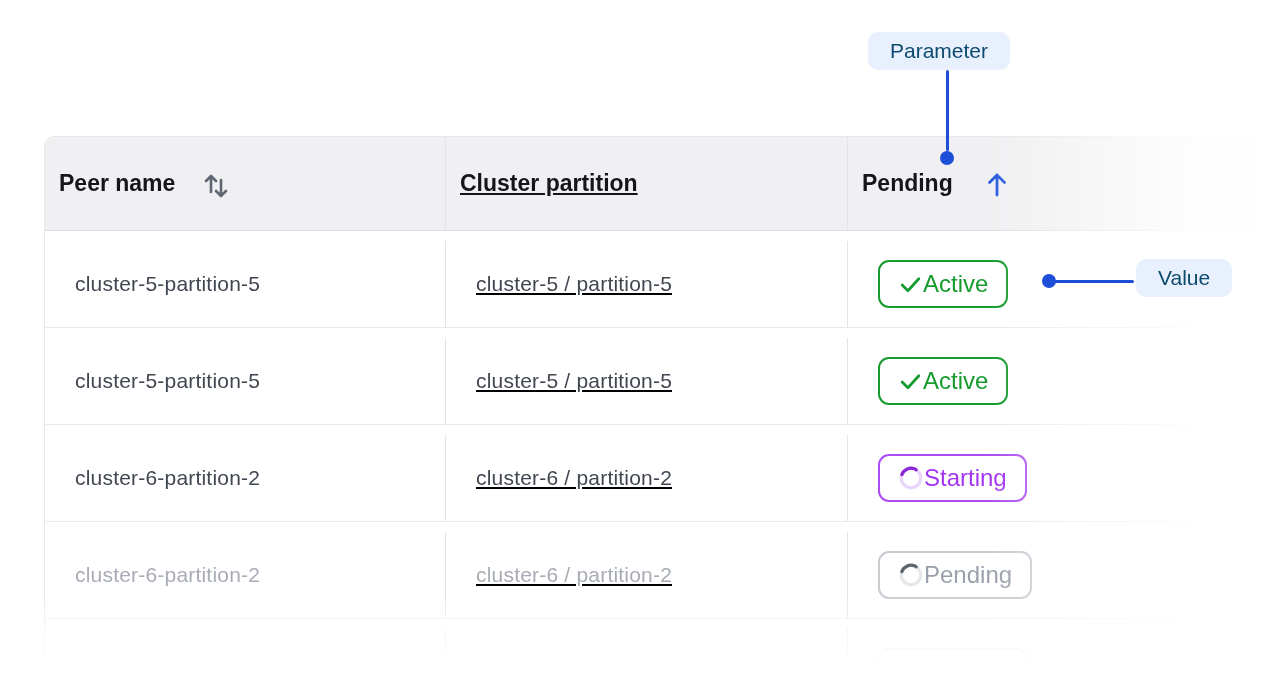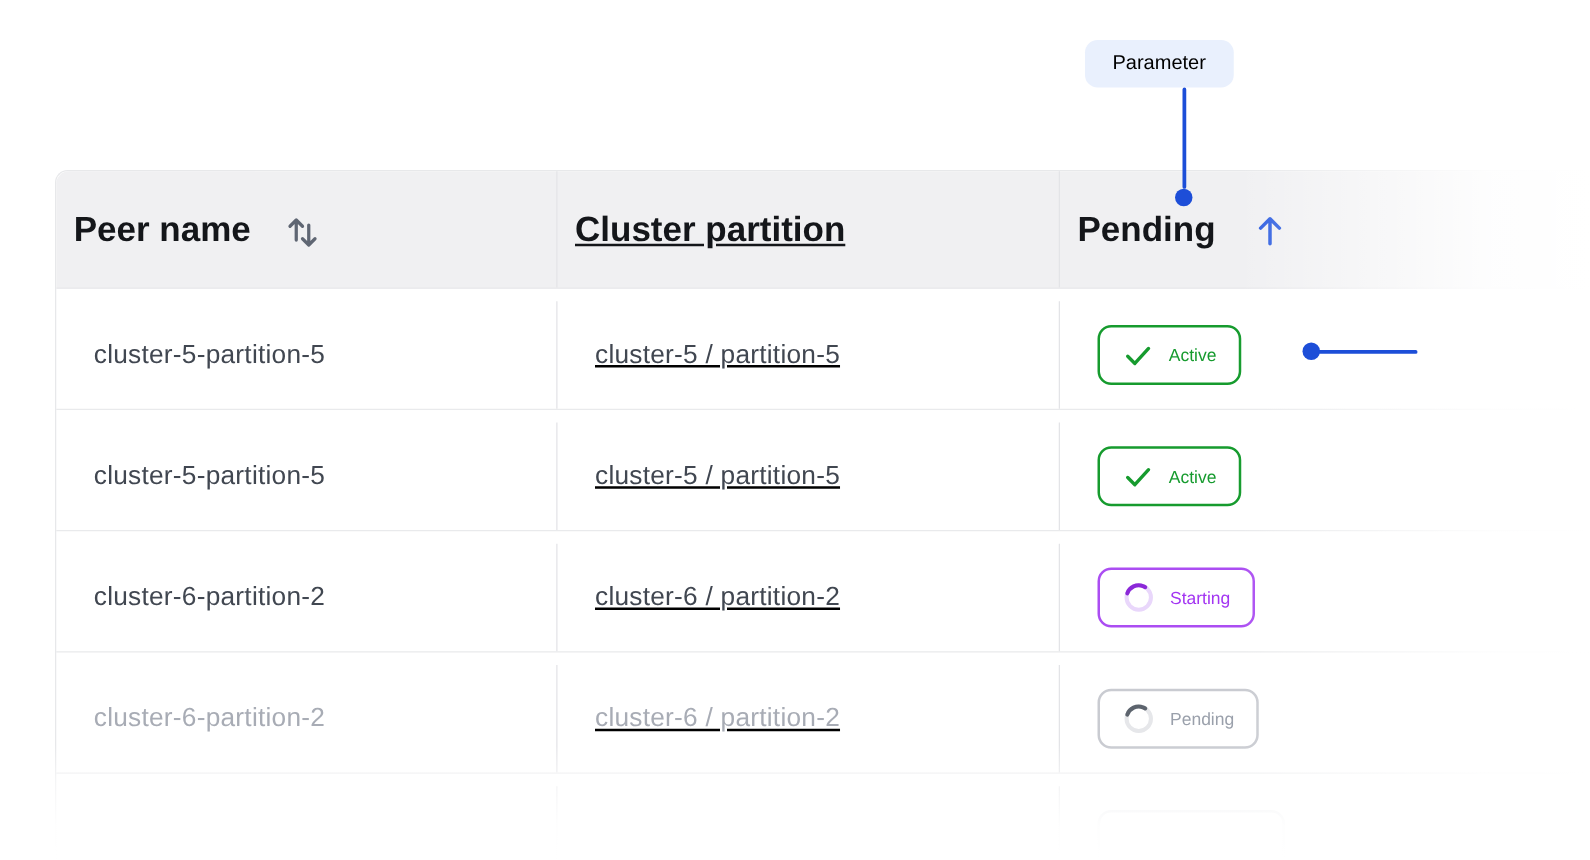--- a/index.html
+++ b/index.html
@@ -19,41 +19,41 @@
     z-index: 1;
   }
   .thead {
     display: flex; height: 93px;
     background: #f0f0f2;
     border-bottom: 1px solid #dfe0e3;
     border-radius: 10px 0 0 0;
   }
   .th {
     display: flex; align-items: center; padding-left: 14px;
-    font-size: 28px; font-weight: 700; color: #14161a;
+    font-size: 23px; font-weight: 700; color: #14161a;
     box-sizing: border-box;
   }
   .tr { display: flex; height: 96px; border-bottom: 1px solid #e9eaec; background: transparent; }
   .td { display: flex; align-items: center; padding-left: 30px; box-sizing: border-box; margin-top: 10px; }
   .col1 { width: 401px; flex: 0 0 401px; }
   .col2 { width: 402px; flex: 0 0 402px; text-decoration: underline; }
   .col3 { flex: 1 1 auto; }
   .th.col1, .th.col2, .td.col1, .td.col2 { border-right: 1px solid #e3e4e7; }
   .cell-text { font-size: 21px; color: #414751; letter-spacing: 0.2px; }
   .tr.dimmed .cell-text { color: #a8acb5; }
 
   .sort-icon { margin-left: 26px; flex: 0 0 auto; }
   .asc-icon  { margin-left: 30px; flex: 0 0 auto; }
 
   
   .badge {
-    display: inline-flex; align-items: center; gap: 12px;
+    display: inline-flex; align-items: center; gap: 0;
     height: 48px; padding: 0 18px; box-sizing: border-box;
     border: 2px solid; border-radius: 11px; background: #ffffff;
-    font-size: 14px; font-weight: 500;
+    font-size: 24px; font-weight: 500;
   }
   .badge-label { white-space: nowrap; }
   .state-active   { color: #169b2e; border-color: #169b2e; }
   .state-starting { color: #a335f2; border-color: #ab4df2; }
   .state-starting .ring { stroke: #e9d7fb; }
   .state-starting .arc  { stroke: #8b28d8; }
   .state-pending  { color: #9aa0ab; border-color: #c9cbd1; }
   .state-pending .ring { stroke: #e6e7ea; }
   .state-pending .arc  { stroke: #5d646e; }
   .state-ghost { border-color: #e2e4e8; min-width: 150px; height: 48px; }
@@ -68,22 +68,22 @@
     position: absolute; left: 0; top: 596px; width: 1272px; height: 92px;
     background: linear-gradient(to bottom, rgba(255,255,255,0) 0%, rgba(255,255,255,0.55) 30%, rgba(255,255,255,0.95) 70%, #ffffff 100%);
     z-index: 5; pointer-events: none;
   }
 
   
   .annotation-pill {
     position: absolute; z-index: 10;
     display: inline-flex; align-items: center; justify-content: center;
     height: 38px; padding: 0 22px; border-radius: 10px;
-    background: #e9f0fd; color: #000000;
-    font-size: 16px; font-weight: 500;
+    background: #e9f0fd; color: #0c4a6e;
+    font-size: 21px; font-weight: 500;
   }
   .pill-parameter { left: 868px; top: 32px; }
   .pill-value { left: 1136px; top: 259px; }
   .connector-v { position: absolute; z-index: 10; left: 946px; top: 70px; width: 3px; height: 81px; background: #1d4ed8; border-radius: 2px; }
   .connector-h { position: absolute; z-index: 10; left: 1049px; top: 280px; width: 85px; height: 3px; background: #1d4ed8; border-radius: 2px; }
   .connector-dot { position: absolute; z-index: 10; width: 14px; height: 14px; border-radius: 50%; background: #1d4ed8; }
   .dot-parameter { left: 940px; top: 151px; }
   .dot-value { left: 1042px; top: 274px; }
 </style>
 </head>
@@ -204,16 +204,19 @@
 
   <div class="fade-right"></div>
   <div class="fade-bottom"></div>
 
   <div class="annotation-pill pill-parameter">
     <span>Parameter</span>
   </div>
   <div class="connector-v"></div>
   <div class="connector-dot dot-parameter"></div>
 
+  <div class="annotation-pill pill-value">
+    <span>Value</span>
+  </div>
   <div class="connector-h"></div>
   <div class="connector-dot dot-value"></div>
 
 </div>
 
 </body></html>

